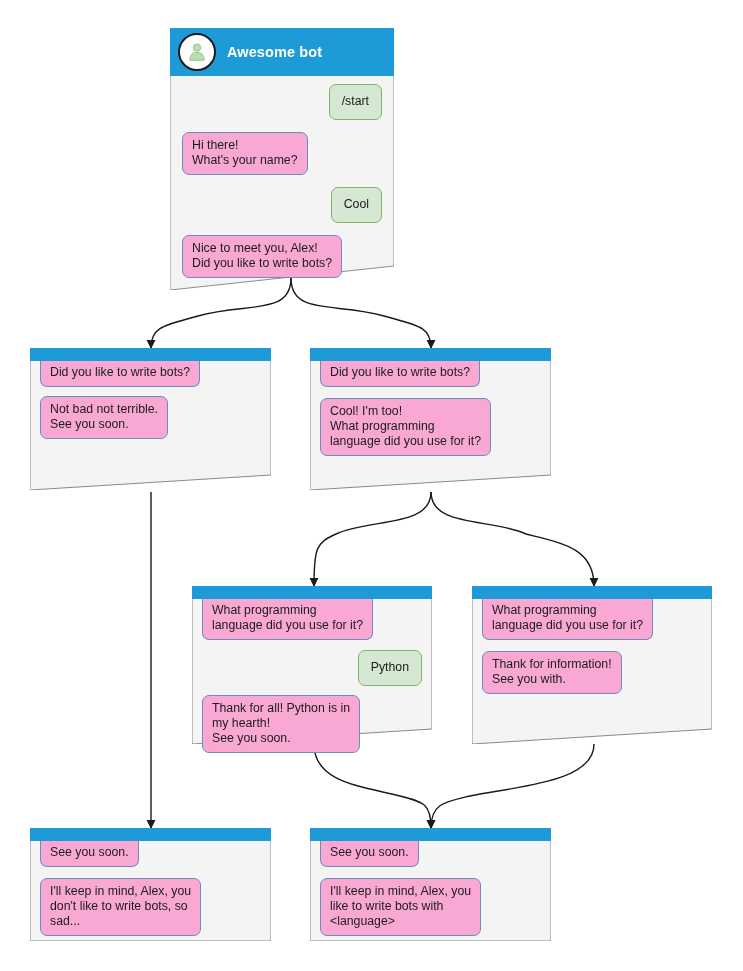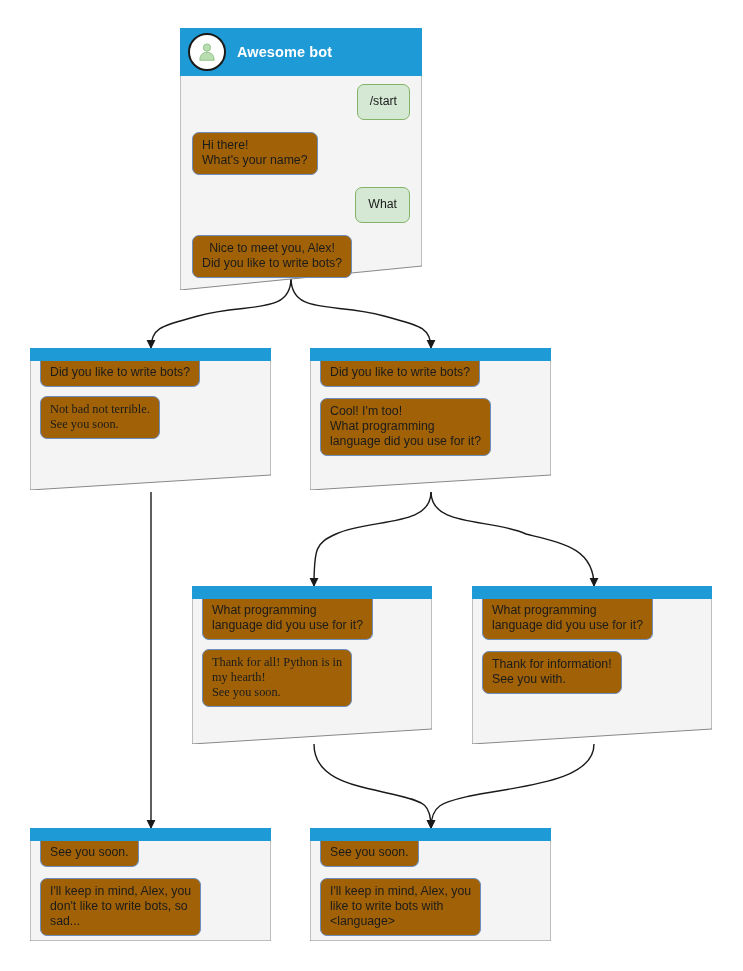--- a/index.html
+++ b/index.html
@@ -106,21 +106,21 @@
     box-sizing: border-box;
     border-radius: 7px;
     padding: 5px 9px 6px 9px;
     font-size: 12.3px;
     line-height: 15px;
     color: #1b1b1b;
     white-space: pre-line;
     max-width: 88%;
   }
   .bubble.bot {
-    background: #a16207;
+    background: #f9a8d4;
     border: 1px solid #6c8ebf;
   }
   .bubble.user {
     background: #d5e8d4;
     border: 1px solid #82b366;
     padding: 9px 12px 10px 12px;
     text-align: left;
   }
   
   .msg-row.clipped .bubble {
@@ -152,21 +152,21 @@
       <path d="M 431,492 C 431,528 370,518 336,534 C 316,543 314,548 314,586" marker-end="url(#arrow)"></path>
 
       <path d="M 431,492 C 431,528 492,518 526,534 C 562,543 594,548 594,586" marker-end="url(#arrow)"></path>
 
       <path d="M 314,744 C 314,782 360,786 400,796 C 424,802 431,804 431,828" marker-end="url(#arrow)"></path>
 
       <path d="M 594,744 C 594,782 520,786 470,796 C 444,802 431,804 431,828" marker-end="url(#arrow)"></path>
     </g>
   </svg>
 
-  <div class="panel" style="left:180px; top:28px; width:242px; height:262px;">
+  <div class="panel" style="left:170px; top:28px; width:224px; height:262px;">
     <svg class="panel-shape" viewBox="0 0 242 262" preserveAspectRatio="none">
       <polygon points="0,0 242,0 242,238 0,262" fill="#f4f4f4" stroke="#888888" stroke-width="1"></polygon>
     </svg>
     <div class="panel-body">
       <div class="panel-header tall">
         <div class="avatar">
           <svg width="22" height="22" viewBox="0 0 24 24">
             <circle cx="12" cy="7.2" r="4" fill="#b9ddb0" stroke="#8cc183" stroke-width="1"></circle>
             <path d="M4.2 21 C4.2 14.6 8 12.4 12 12.4 C16 12.4 19.8 14.6 19.8 21 Z" fill="#b9ddb0" stroke="#8cc183" stroke-width="1"></path>
           </svg>
@@ -175,41 +175,41 @@
       </div>
       <div class="messages" style="top:56px; padding:0 12px;">
         <div class="msg-row user">
           <div class="bubble user">/start</div>
         </div>
         <div class="msg-row bot" style="margin-top:12px;">
           <div class="bubble bot">Hi there!
 What's your name?</div>
         </div>
         <div class="msg-row user" style="margin-top:12px;">
-          <div class="bubble user">What</div>
-        </div>
-        <div class="msg-row bot" style="margin-top:12px;text-align:center;">
+          <div class="bubble user">Cool</div>
+        </div>
+        <div class="msg-row bot" style="margin-top:12px;">
           <div class="bubble bot">Nice to meet you, Alex!
 Did you like to write bots?</div>
         </div>
       </div>
     </div>
   </div>
 
   <div class="panel" style="left:30px; top:348px; width:241px; height:142px;">
     <svg class="panel-shape" viewBox="0 0 241 142" preserveAspectRatio="none">
       <polygon points="0,0 241,0 241,127 0,142" fill="#f4f4f4" stroke="#888888" stroke-width="1"></polygon>
     </svg>
     <div class="panel-body">
       <div class="panel-header thin"></div>
       <div class="messages" style="top:13px;">
         <div class="msg-row bot clipped">
           <div class="bubble bot">Did you like to write bots?</div>
         </div>
-        <div class="msg-row bot" style="margin-top:5px;font-family:Liberation Serif, serif;">
+        <div class="msg-row bot" style="margin-top:5px;">
           <div class="bubble bot">Not bad not terrible.
 See you soon.</div>
         </div>
       </div>
     </div>
   </div>
 
   <div class="panel" style="left:310px; top:348px; width:241px; height:142px;">
     <svg class="panel-shape" viewBox="0 0 241 142" preserveAspectRatio="none">
       <polygon points="0,0 241,0 241,127 0,142" fill="#f4f4f4" stroke="#888888" stroke-width="1"></polygon>
@@ -233,21 +233,24 @@
     <svg class="panel-shape" viewBox="0 0 240 158" preserveAspectRatio="none">
       <polygon points="0,0 240,0 240,143 0,158" fill="#f4f4f4" stroke="#888888" stroke-width="1"></polygon>
     </svg>
     <div class="panel-body">
       <div class="panel-header thin"></div>
       <div class="messages" style="top:13px;">
         <div class="msg-row bot clipped">
           <div class="bubble bot">What programming
 language did you use for it?</div>
         </div>
-        <div class="msg-row bot" style="font-family:Liberation Serif, serif;">
+        <div class="msg-row user" style="margin-top:10px;">
+          <div class="bubble user">Python</div>
+        </div>
+        <div class="msg-row bot" style="">
           <div class="bubble bot">Thank for all! Python is in
 my hearth!
 See you soon.</div>
         </div>
       </div>
     </div>
   </div>
 
   <div class="panel" style="left:472px; top:586px; width:240px; height:158px;">
     <svg class="panel-shape" viewBox="0 0 240 158" preserveAspectRatio="none">

